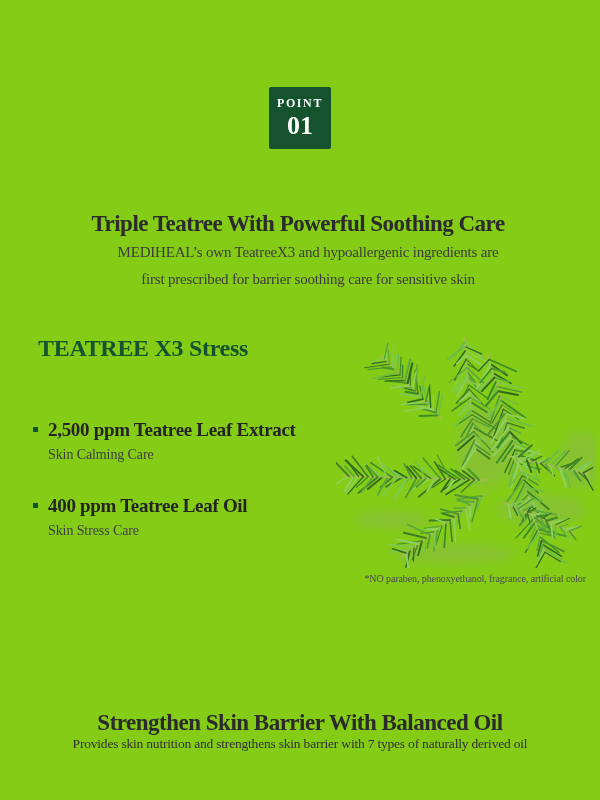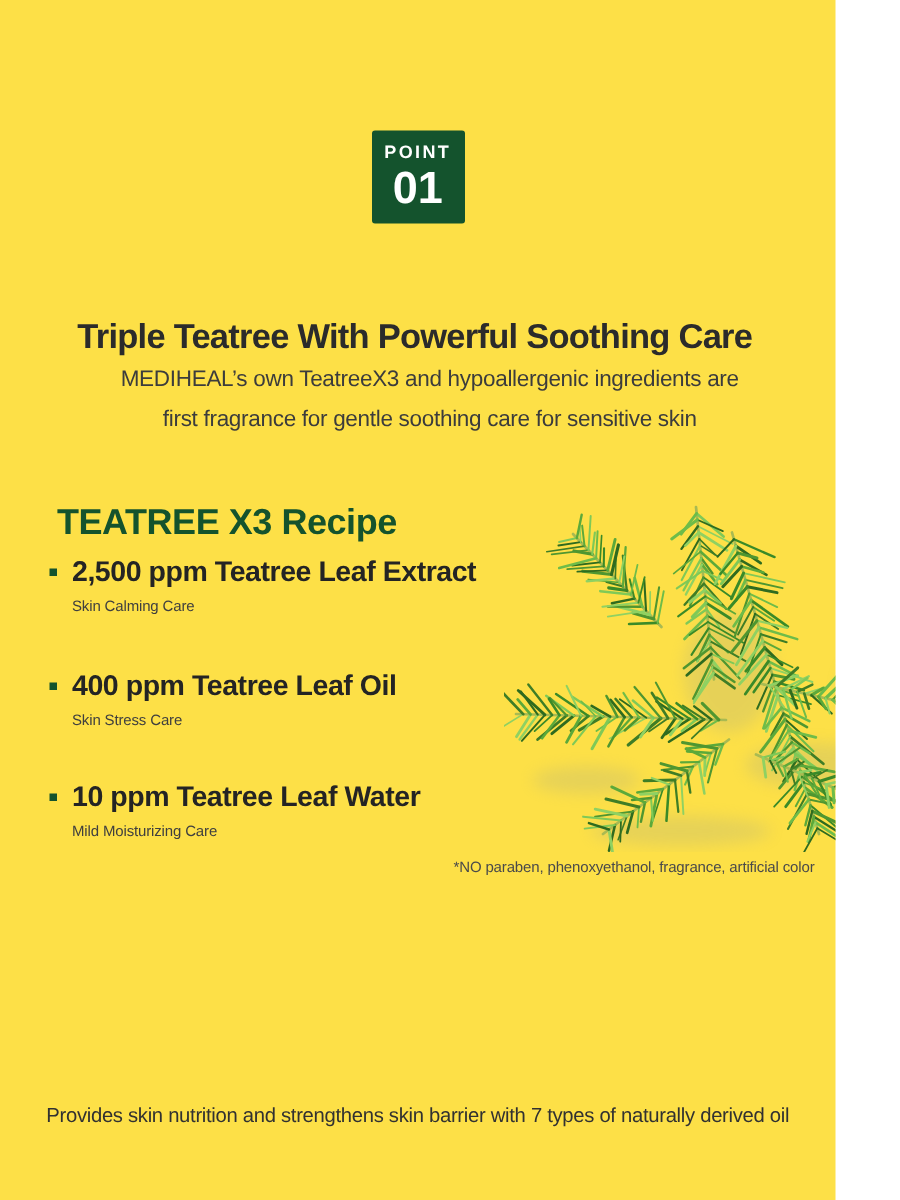--- a/index.html
+++ b/index.html
@@ -1,47 +1,47 @@
 <!DOCTYPE html>
 <html><head>
 <meta charset="utf-8">
 <style>
   html,body{margin:0;padding:0;background:#ffffff;}
   .page{
-    position:relative;width:557px;height:800px;background:#fde047;overflow:hidden;
-    font-family:Liberation Sans, sans-serif;color:#2b2b2b;
+    position:relative;width:600px;height:800px;background:#84cc16;overflow:hidden;
+    font-family:Liberation Serif, serif;color:#2b2b2b;
   }
   
   .badge{
     position:absolute;top:87px;left:50%;transform:translateX(-50%);
     width:62px;height:62px;background:#14532d;border-radius:2px;
     display:flex;flex-direction:column;align-items:center;justify-content:center;color:#ffffff;
   }
   .badge-label{font-size:12px;font-weight:700;letter-spacing:1.6px;line-height:1;}
-  .badge-number{font-size:30px;font-weight:700;line-height:1;margin-top:4px;}
+  .badge-number{font-size:26px;font-weight:700;line-height:1;margin-top:4px;}
   
   .main-title{
     position:absolute;top:196px;left:0;right:4px;text-align:center;
     font-size:23px;font-weight:700;letter-spacing:-0.5px;color:#2b2b2b;
   }
   .main-subtitle{
     position:absolute;top:239px;left:0;right:0;text-align:center;
     font-size:15px;line-height:1.8;color:#3c3c3c;letter-spacing:-0.2px;margin-left:16px;
   }
   
   .recipe-heading{
     position:absolute;top:315px;left:38px;
     font-size:24px;font-weight:700;letter-spacing:-0.3px;color:#14532d;
   }
   .recipe-item{position:absolute;left:33px;width:330px;}
   .item-1{top:370px;} .item-2{top:446px;} .item-3{top:520px;}
-  .item-row{display:flex;align-items:flex-start;}
+  .item-row{display:flex;align-items:flex-start;margin-top:48px;}
   .bullet{width:5px;height:5px;background:#14532d;margin-top:9px;margin-right:10px;flex:0 0 auto;}
   .item-title{font-size:19px;font-weight:700;letter-spacing:-0.3px;color:#242424;line-height:1.25;}
-  .item-desc{font-size:10px;color:#3f3f3f;margin-top:5px;margin-left:15px;letter-spacing:-0.1px;}
+  .item-desc{font-size:14px;color:#3f3f3f;margin-top:5px;margin-left:15px;letter-spacing:-0.1px;}
   
   .plant-wrap{position:absolute;left:336px;top:328px;width:260px;height:240px;}
   
   .ingredient-note{
     position:absolute;top:573px;right:14px;text-align:left;
     font-size:10px;color:#4a4a4a;letter-spacing:-0.1px;
   }
   
   .bottom-title{
     position:absolute;top:691px;left:0;right:0;text-align:center;
@@ -59,48 +59,41 @@
 
   <div class="badge">
     <div class="badge-label">POINT</div>
     <div class="badge-number">01</div>
   </div>
 
   <h1 class="main-title">Triple Teatree With Powerful Soothing Care</h1>
 
   <div class="main-subtitle">
     <div>MEDIHEAL’s own TeatreeX3 and hypoallergenic ingredients are</div>
-    <div>first fragrance for gentle soothing care for sensitive skin</div>
+    <div>first prescribed for barrier soothing care for sensitive skin</div>
   </div>
 
-  <h2 class="recipe-heading">TEATREE X3 Recipe</h2>
+  <h2 class="recipe-heading">TEATREE X3 Stress</h2>
 
   <div class="recipe-item item-1">
     <div class="item-row">
       <span class="bullet"></span>
       <span class="item-title">2,500 ppm Teatree Leaf Extract</span>
     </div>
     <div class="item-desc">Skin Calming Care</div>
   </div>
 
   <div class="recipe-item item-2">
     <div class="item-row">
       <span class="bullet"></span>
       <span class="item-title">400 ppm Teatree Leaf Oil</span>
     </div>
     <div class="item-desc">Skin Stress Care</div>
   </div>
 
-  <div class="recipe-item item-3">
-    <div class="item-row">
-      <span class="bullet"></span>
-      <span class="item-title">10 ppm Teatree Leaf Water</span>
-    </div>
-    <div class="item-desc">Mild Moisturizing Care</div>
-  </div>
 
   <div class="plant-wrap">
     <svg id="plant" viewBox="0 0 260 240" width="260" height="240">
       <defs>
         <filter id="b" x="-80%" y="-80%" width="260%" height="260%">
           <feGaussianBlur stdDeviation="5"></feGaussianBlur>
         </filter>
       </defs>
     <ellipse cx="205" cy="182" rx="44" ry="15" fill="#96a093" opacity="0.22" filter="url(#b)"></ellipse>
         <ellipse cx="118" cy="226" rx="60" ry="10" fill="#96a093" opacity="0.22" filter="url(#b)"></ellipse>
@@ -457,15 +450,16 @@
         <path d="M224.0 199.0 L232.0 209.3" stroke="#5ca93a" stroke-width="1.4" fill="none" stroke-linecap="round"></path>
         <path d="M228.7 201.0 L242.7 198.9" stroke="#8fd162" stroke-width="2.0" fill="none" stroke-linecap="round"></path>
         <path d="M228.7 201.0 L234.2 216.5" stroke="#7fc957" stroke-width="1.1" fill="none" stroke-linecap="round"></path>
         <path d="M233.3 203.0 L245.8 197.9" stroke="#5ca93a" stroke-width="1.6" fill="none" stroke-linecap="round"></path>
         <path d="M233.3 203.0 L239.9 211.6" stroke="#4f9630" stroke-width="1.4" fill="none" stroke-linecap="round"></path>
       </svg>
   </div>
 
   <div class="ingredient-note">*NO paraben, phenoxyethanol, fragrance, artificial color</div>
 
+  <h2 class="bottom-title">Strengthen Skin Barrier With Balanced Oil</h2>
   <div class="bottom-subtitle">Provides skin nutrition and strengthens skin barrier with 7 types of naturally derived oil</div>
 
 </div>
 
 </body></html>

